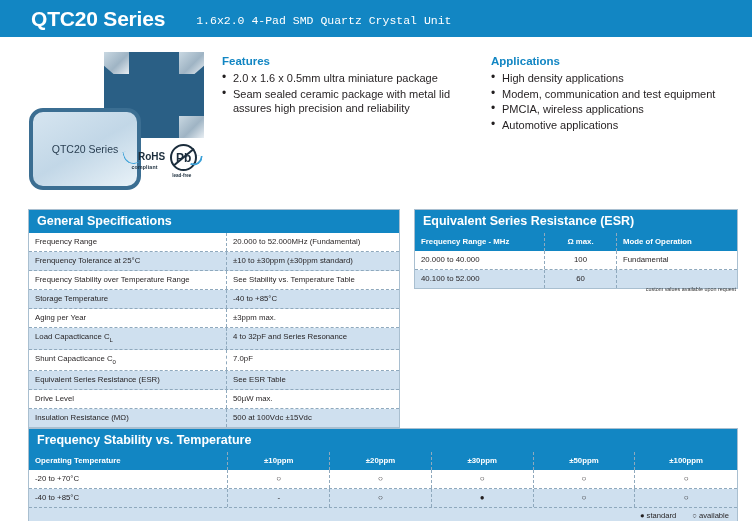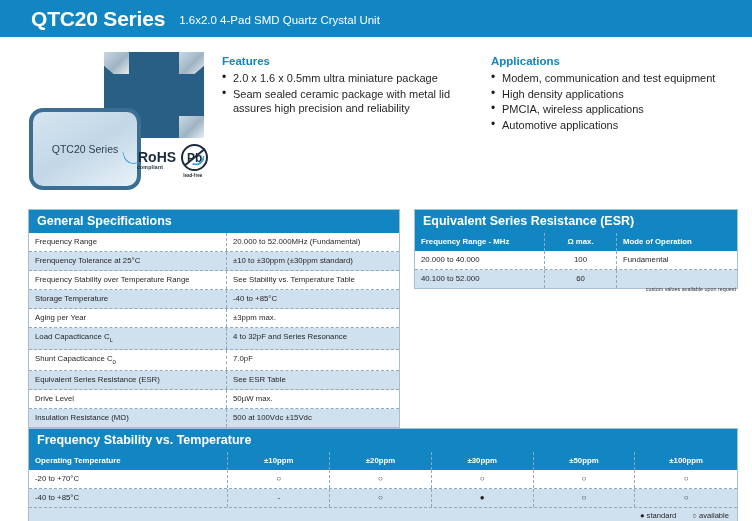--- a/index.html
+++ b/index.html
@@ -16,21 +16,21 @@
   .header-band {
     position: absolute; left: 0; top: 0; width: 752px; height: 37px;
     background: #1286c3;
     display: flex; align-items: center;
   }
   .header-title {
     color: #ffffff; font-size: 21px; font-weight: bold;
     letter-spacing: -0.2px; margin-left: 31px;
   }
   .header-subtitle {
-    color: #ffffff; font-size: 11.5px; margin-left: 14px; padding-top: 3px;
+    color: #ffffff; font-size: 11.5px; margin-left: 31px; padding-top: 3px; font-family: Liberation Mono, monospace;
   }
 
   
   .product-art { position: absolute; left: 24px; top: 52px; width: 195px; height: 140px; }
   .smd-pkg {
     position: absolute; left: 80px; top: 0px; width: 100px; height: 86px;
     background: #2a5f85;
   }
   .smd-pad {
     position: absolute; width: 25px; height: 22px;
@@ -52,21 +52,21 @@
     position: absolute; left: 124px; top: 140px; width: 80px; height: 40px;
     display: flex; align-items: center; gap: 3px;
   }
   .rohs-mark { display: flex; flex-direction: column; align-items: center; line-height: 1; }
   .rohs-top { display: flex; align-items: center; }
   .rohs-leaf {
     width: 13px; height: 15px; border-left: 1.4px solid #3aa0d8;
     border-bottom-left-radius: 11px; border-bottom: 1.4px solid #3aa0d8;
     transform: rotate(-16deg); margin-right: 1px;
   }
-  .rohs-text { font-size: 14px; font-weight: bold; color: #1b2d3c; }
+  .rohs-text { font-size: 10px; font-weight: bold; color: #1b2d3c; }
   .rohs-sub { font-size: 5.2px; font-weight: bold; color: #1b2d3c; letter-spacing: .2px; }
   .pb-mark { position: relative; width: 34px; height: 34px; }
   .pb-circle {
     position: absolute; left: 2px; top: 1px; width: 27px; height: 27px;
     border: 2px solid #1b2d3c; border-radius: 50%;
     display: flex; align-items: center; justify-content: center;
     font-size: 12px; font-weight: bold; color: #1b2d3c;
   }
   .pb-slash {
     position: absolute; left: 3px; top: 13px; width: 26px; height: 2px;
@@ -181,22 +181,22 @@
     <div class="col-head">Features</div>
     <ul class="bullet-list">
       <li>2.0 x 1.6 x 0.5mm ultra miniature package</li>
       <li>Seam sealed ceramic package with metal lid assures high precision and reliability</li>
     </ul>
   </div>
 
   <div class="col-apps">
     <div class="col-head">Applications</div>
     <ul class="bullet-list">
+      <li>High density applications</li>
       <li>Modem, communication and test equipment</li>
-      <li>High density applications</li>
       <li>PMCIA, wireless applications</li>
       <li>Automotive applications</li>
     </ul>
   </div>
 
   <div class="tbl" id="gen-spec">
     <div class="tbl-title">General Specifications</div>
     <div id="gen-spec-body">
         <div class="row plain dash-b">
           <div class="cell c-label dash-r">Frequency Range</div>

